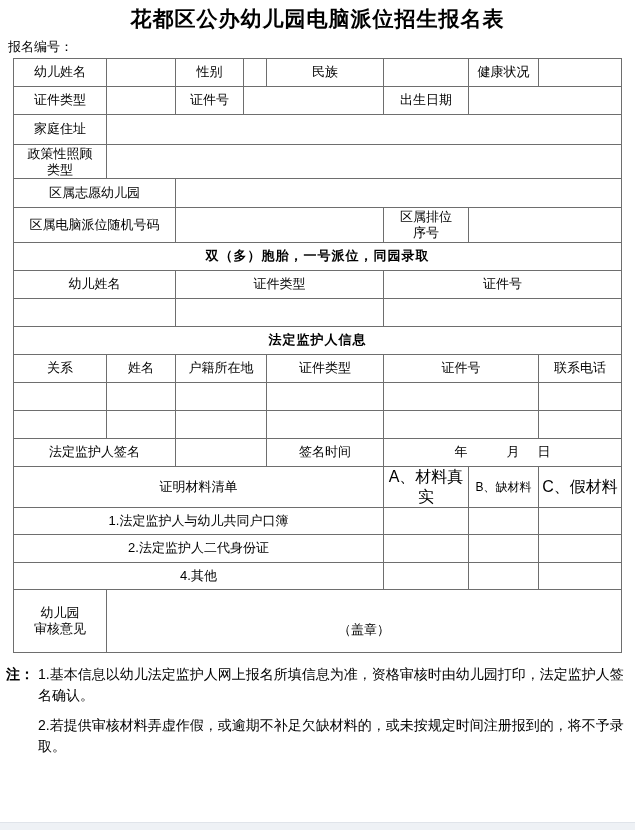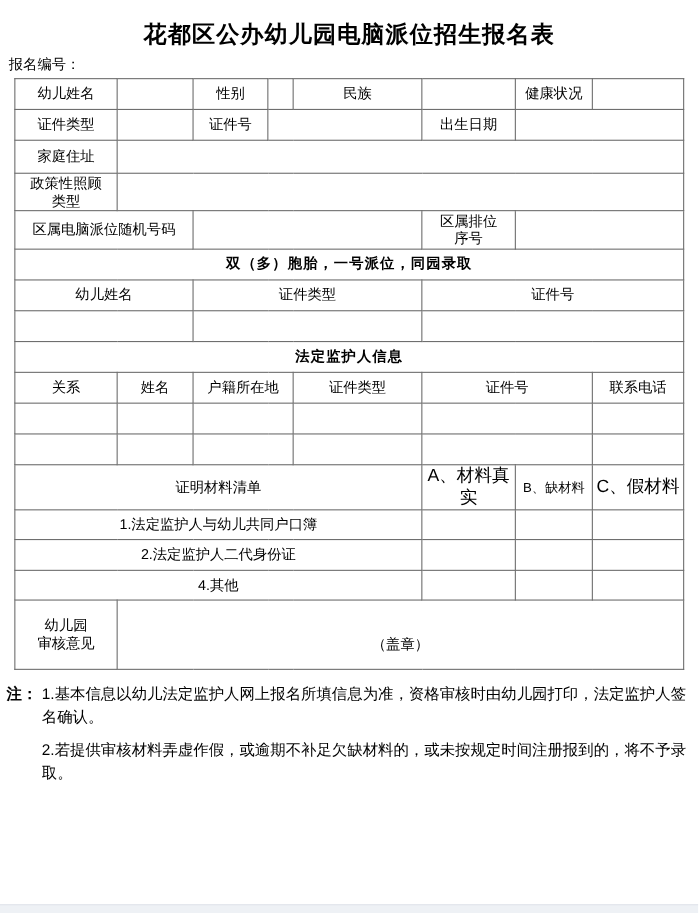--- a/index.html
+++ b/index.html
@@ -1,19 +1,19 @@
 <!DOCTYPE html>
 <html><head>
 <meta charset="utf-8">
 <style>
   html,body{margin:0;padding:0;background:#ffffff;}
   .page{position:relative;width:635px;height:830px;background:#ffffff;overflow:hidden;
         font-family:"Liberation Sans",sans-serif;color:#000;}
-  .title{padding-top:19px;text-align:center;font-size:21px;font-weight:bold;line-height:26px;letter-spacing:1px;}
-  .reg-no{margin:7px 0 3px 8px;font-size:13px;line-height:16px;font-family:Liberation Mono, monospace;}
+  .title{padding-top:6px;text-align:center;font-size:21px;font-weight:bold;line-height:26px;letter-spacing:1px;}
+  .reg-no{margin:7px 0 3px 8px;font-size:13px;line-height:16px;}
   table.form{border-collapse:collapse;table-layout:fixed;width:608px;margin-left:13px;}
   .form td{border:1px solid #6e6e6e;font-size:13px;text-align:center;vertical-align:middle;
            padding:0;line-height:1.25;overflow:hidden;}
   .sec{font-weight:bold;font-size:15px;letter-spacing:1px;}
   .sec-sm{font-weight:bold;font-size:14px;letter-spacing:1px;}
   .left{text-align:left;padding-left:5px;}
   .hukou-cell{text-align:left;padding-left:28px;}
   .two-line div{line-height:16px;}
   .date-cell{text-align:right;padding-right:25px;}
   .date-cell .m{margin-left:39px;}
@@ -74,20 +74,24 @@
 
 
     <tr style="height:34px">
       <td class="two-line">
         <div>政策性照顾</div>
         <div>类型</div>
       </td>
       <td colspan="7"></td>
     </tr>
 
+    <tr style="height:29px">
+      <td colspan="2">区属志愿幼儿园</td>
+      <td colspan="6"></td>
+    </tr>
 
     <tr style="height:35px">
       <td colspan="2">区属电脑派位随机号码</td>
       <td colspan="3"></td>
       <td class="two-line">
         <div>区属排位</div>
         <div>序号</div>
       </td>
       <td colspan="2"></td>
     </tr>
@@ -132,20 +136,28 @@
 
     <tr style="height:28px">
       <td></td>
       <td></td>
       <td colspan="2"></td>
       <td></td>
       <td colspan="2"></td>
       <td></td>
     </tr>
 
+    <tr style="height:28px">
+      <td colspan="2">法定监护人签名</td>
+      <td colspan="2"></td>
+      <td>签名时间</td>
+      <td colspan="3" class="date-cell">
+        <span class="y">年</span><span class="m">月</span><span class="d">日</span>
+      </td>
+    </tr>
 
 
     <tr style="height:25px">
       <td colspan="5">证明材料清单</td>
       <td style="font-size:16px">A、材料真实</td>
       <td style="font-size:12px">B、缺材料</td>
       <td style="font-size:16px">C、假材料</td>
     </tr>
 
     <tr style="height:27px">

